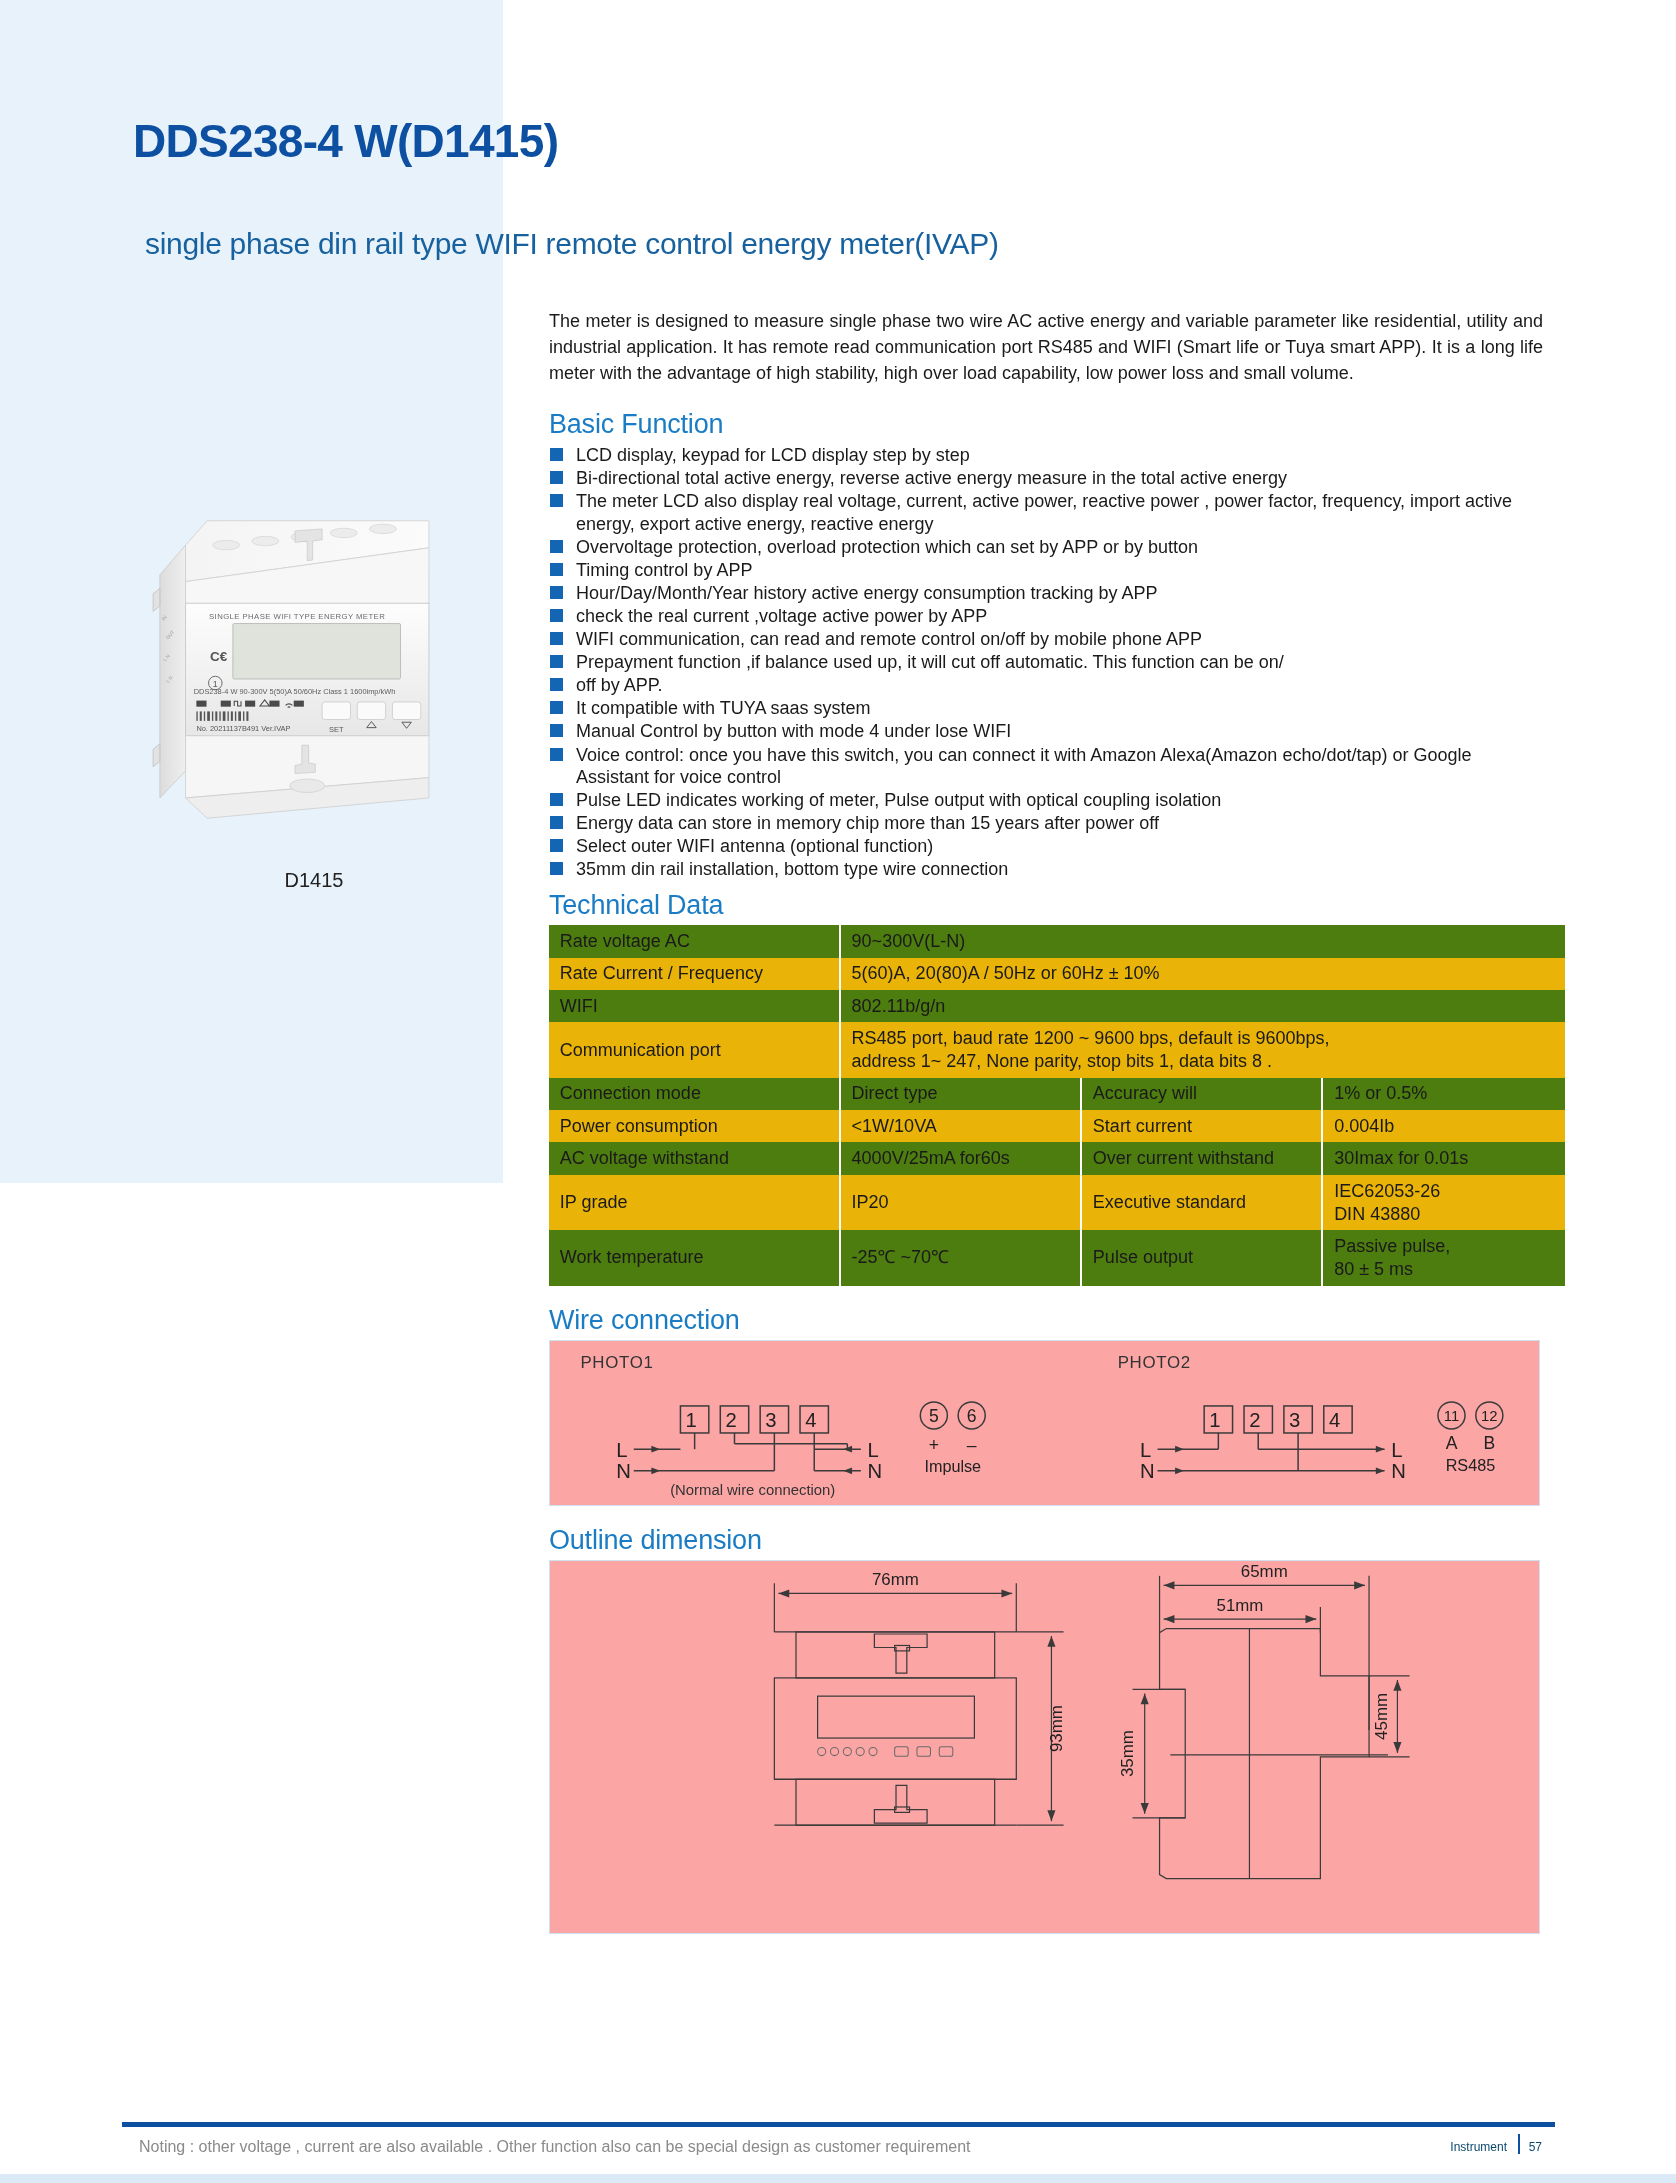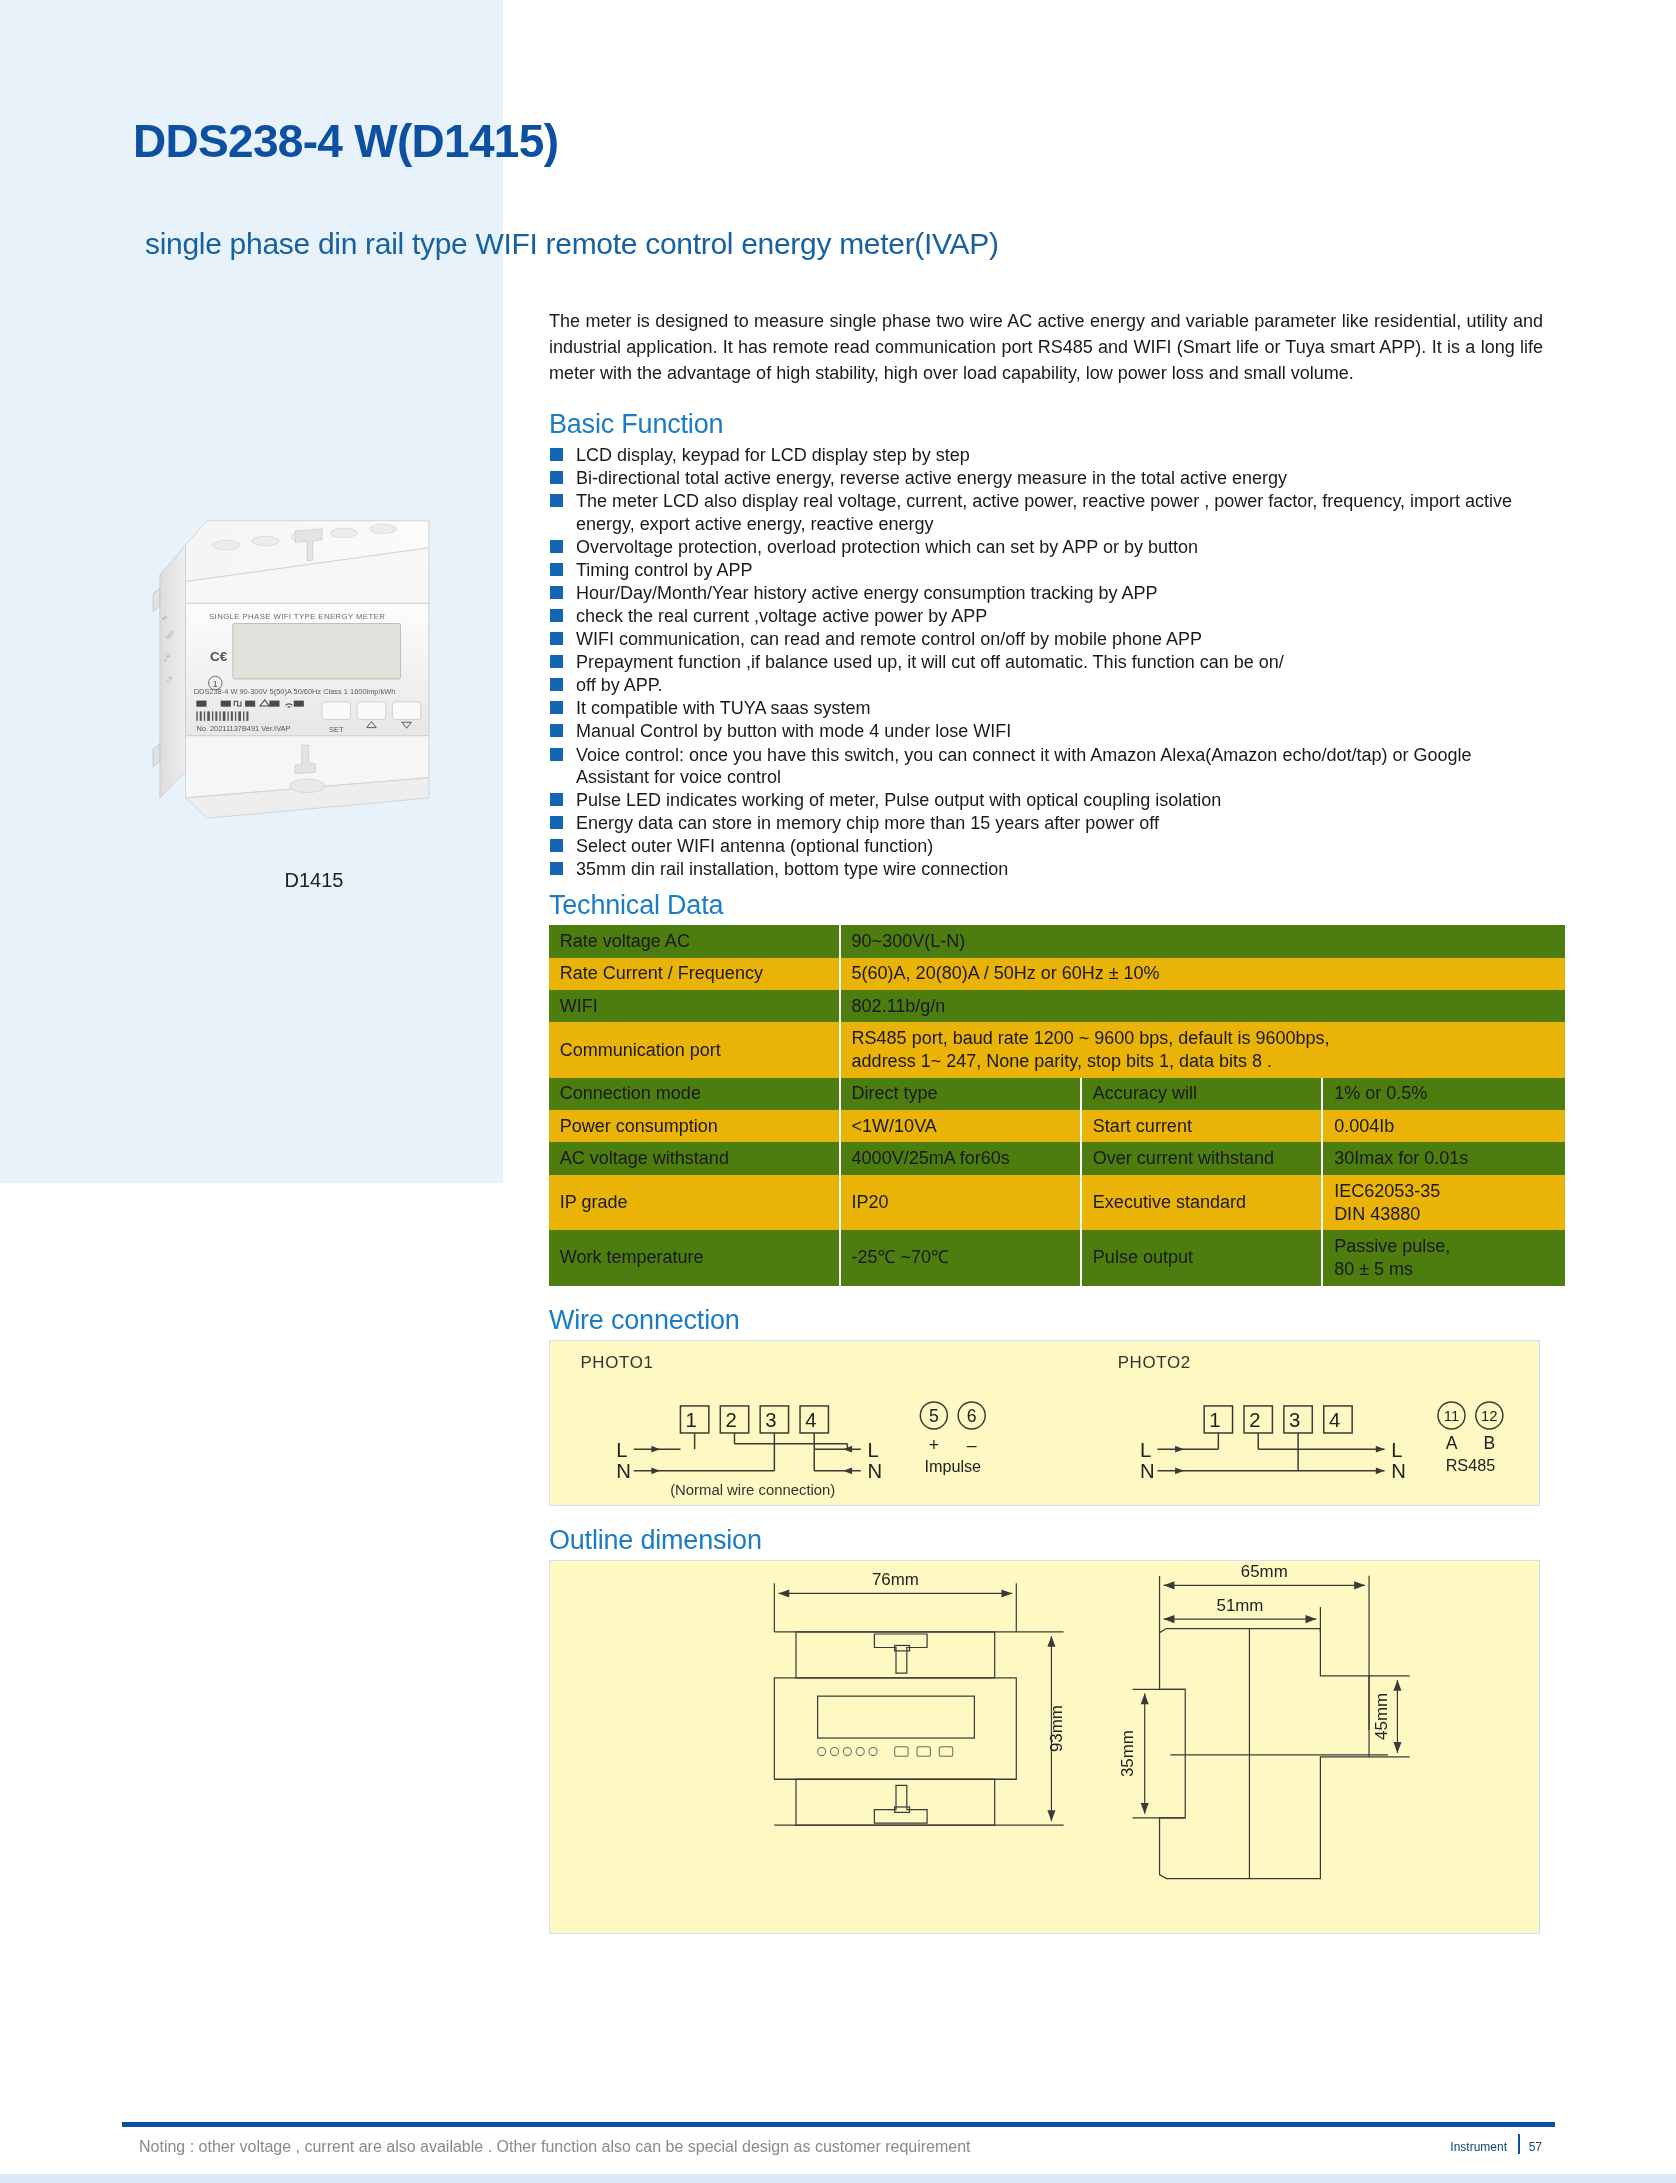--- a/index.html
+++ b/index.html
@@ -73,21 +73,21 @@
   td.c1{width:281px;}
   td.c2{width:253px;}
   td.c3{width:253px;}
   td.c4{width:206px;}
   td.wide{width:713px;}
   td.tall{line-height:31px;padding-top:9.5px;padding-bottom:9.5px;}
   
   table.tech td + td{box-shadow:-2px 0 0 0 #fff;}
   
   .diagram-box{
-    border:1.4px solid #cfe0ef;background:#fef9c3;
+    border:1.4px solid #cfe0ef;background:#fca5a5;
     width:991px;box-sizing:border-box;margin-top:4px;
   }
   .wire-box{height:166px;position:relative;}
   .outline-box{height:374px;position:relative;}
   
   .footer-rule{
     position:absolute;left:122px;top:2122px;width:1433px;height:4.7px;
     background:#0d4fa0;
   }
   .footer-note{
@@ -287,21 +287,21 @@
           <td class="c1">AC voltage withstand</td>
           <td class="c2">4000V/25mA for60s</td>
           <td class="c3">Over current withstand</td>
           <td class="c4">30Imax for 0.01s</td>
         </tr>
         <tr class="plain">
           <td class="c1 tall">IP grade</td>
           <td class="c2 tall">IP20</td>
           <td class="c3 tall">Executive standard</td>
           <td class="c4 tall">
-            <div>IEC62053-35</div>
+            <div>IEC62053-26</div>
             <div>DIN 43880</div>
           </td>
         </tr>
         <tr class="shade">
           <td class="c1 tall">Work temperature</td>
           <td class="c2 tall">-25℃ ~70℃</td>
           <td class="c3 tall">Pulse output</td>
           <td class="c4 tall">
             <div>Passive pulse,</div>
             <div>80 ± 5 ms</div>

